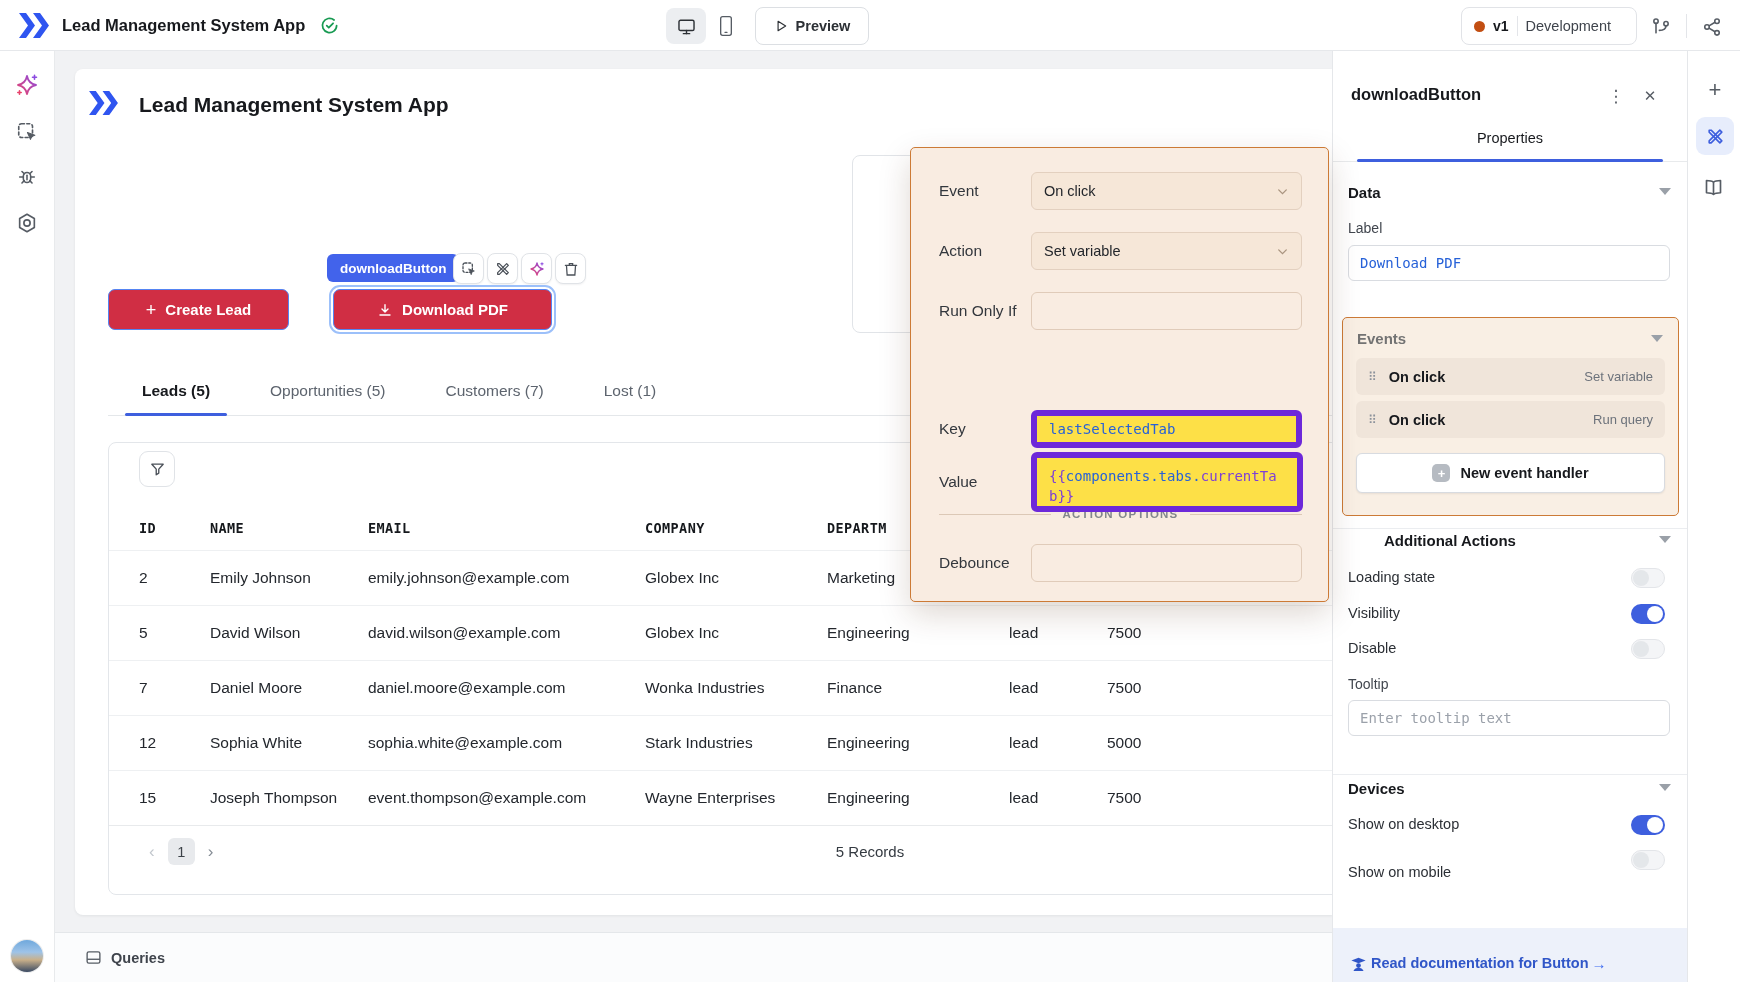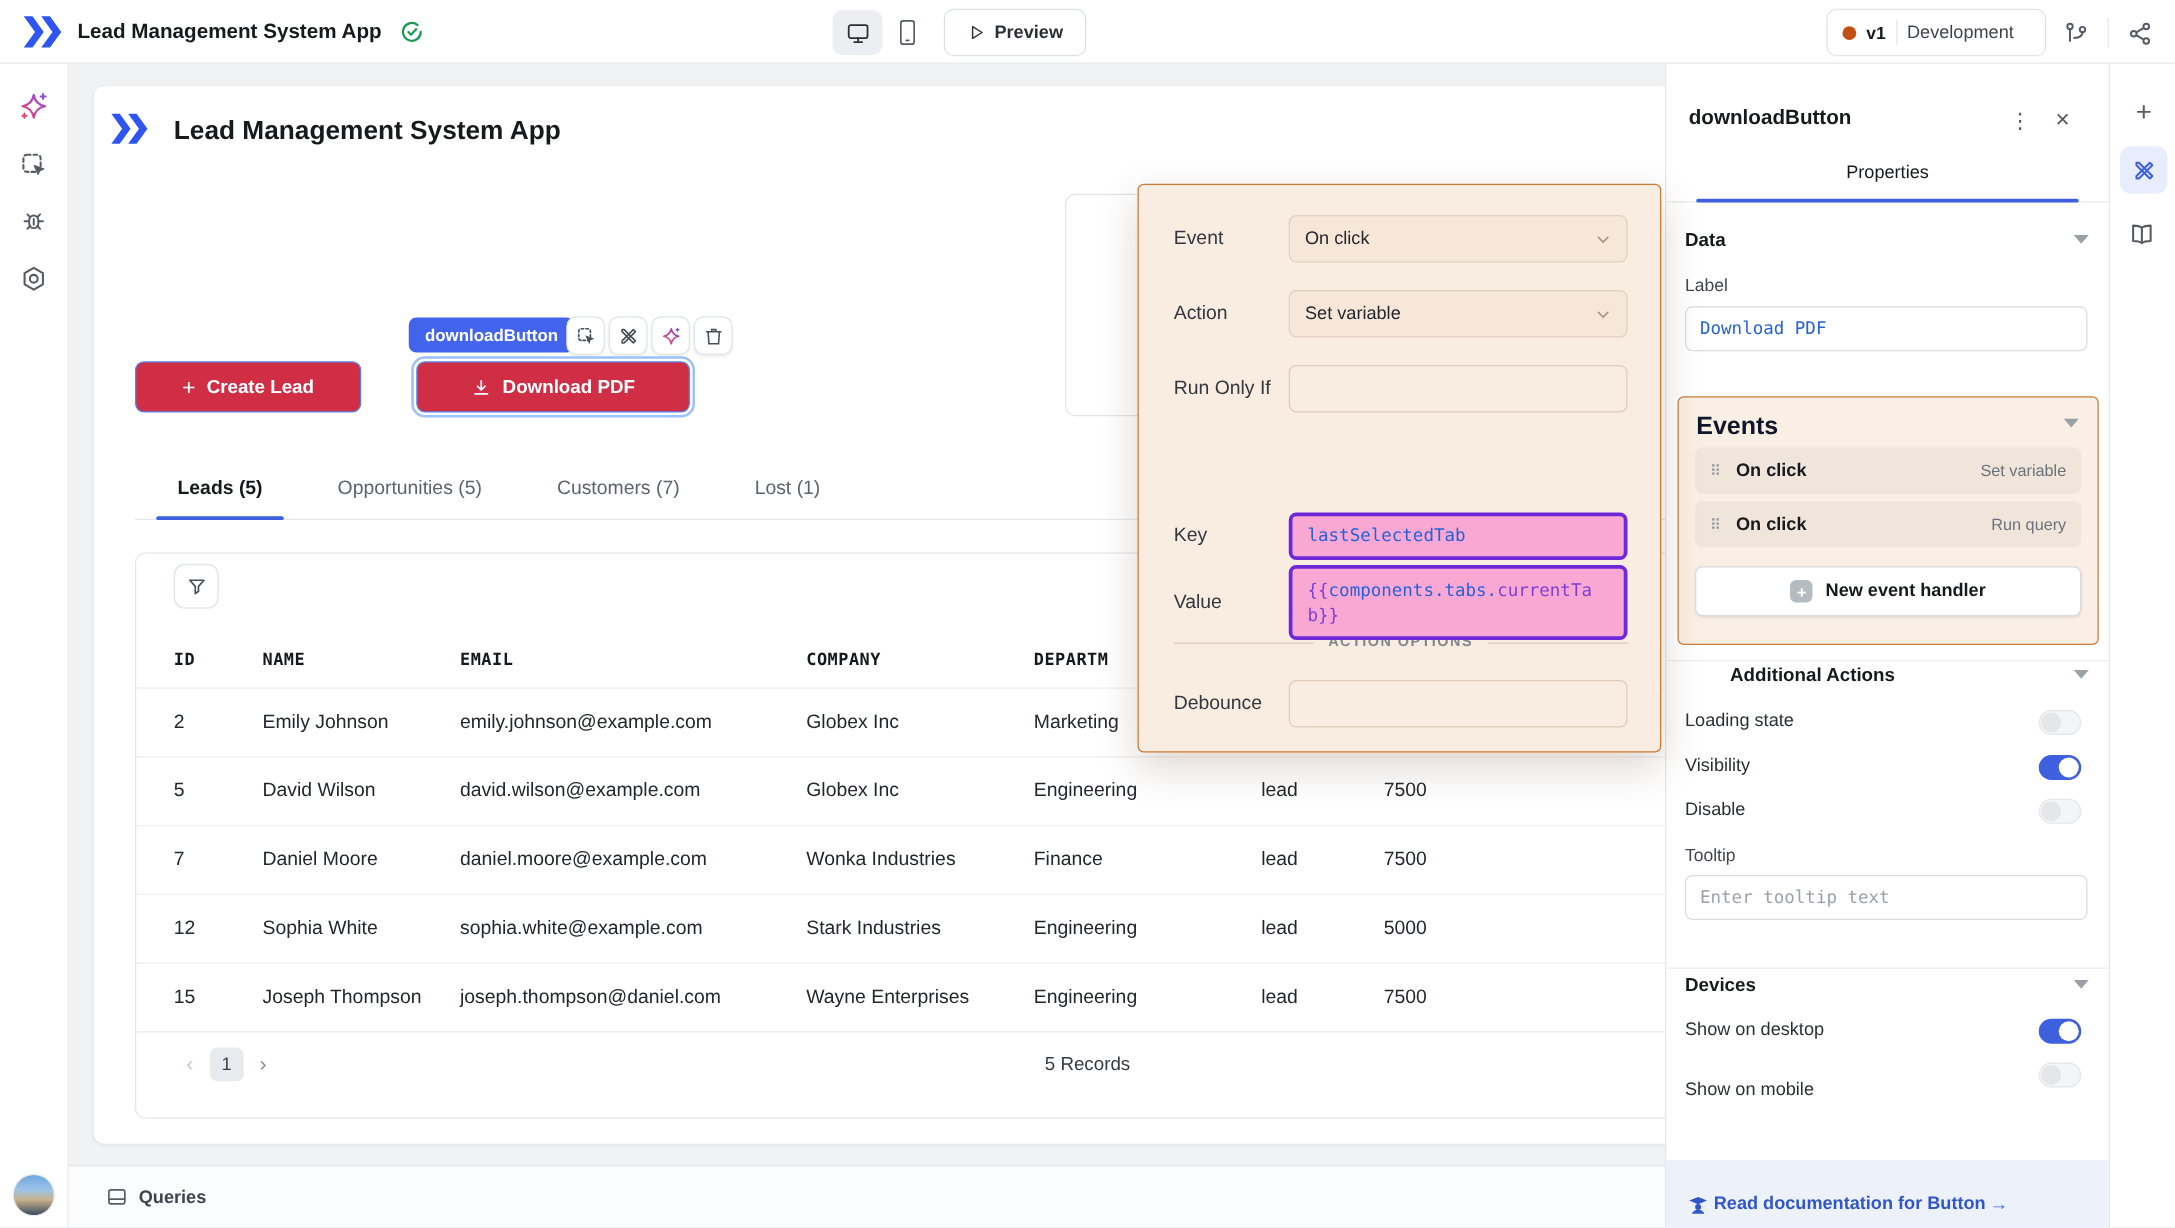--- a/index.html
+++ b/index.html
@@ -60,21 +60,21 @@
 
   .peek-card { position:absolute; left:852px; top:155px; width:70px; height:178px; background:#fff; border:1px solid #e1e4e8; border-radius:8px; z-index:10; }
 
   
   .popover { position:absolute; left:910px; top:147px; width:419px; height:455px; background:#f9ece1; border:1.5px solid #cc7a36; border-radius:5px; box-shadow:0 12px 32px rgba(70,35,0,.18); z-index:30; }
   .po-row { position:absolute; left:28px; width:363px; display:flex; align-items:center; }
   .po-label { width:92px; font-size:15.5px; color:#33373d; flex:none; }
   .po-ctrl { width:278px; height:38px; border-radius:6px; display:flex; align-items:center; padding:0 12px; }
   .po-select { background:#f6e7d8; border:1px solid #e3d0bf; justify-content:space-between; cursor:pointer; font-size:14.5px; color:#23262b; }
   .po-input { background:transparent; border:1px solid #e0cbb9; cursor:text; }
-  .po-code { background:#f9a8d4; border:3px solid #6d28d9; font-family:"DejaVu Sans Mono", monospace; font-size:14px; color:#2661d8; cursor:text; }
+  .po-code { background:#fde047; border:6px solid #6d28d9; font-family:"DejaVu Sans Mono", monospace; font-size:14px; color:#2661d8; cursor:text; }
   .po-code-multi { height:60px; align-items:flex-start; padding-top:8px; }
   .po-code-multi .code-wrap { width:236px; line-height:1.45; word-break:break-all; }
   .tok-p { color:#7d3fd6; }
   .tok-b { color:#2661d8; }
   .po-div { position:absolute; left:28px; top:360px; width:363px; display:flex; align-items:center; gap:12px; color:#82868d; font-size:11.5px; font-weight:700; letter-spacing:1.2px; }
   .po-div::before, .po-div::after { content:""; flex:1; height:1px; background:#dcc8b6; }
 
   
   .inspector { position:absolute; left:1332px; top:51px; width:355px; height:931px; background:#fff; border-left:1px solid #e5e7ea; z-index:20; }
   .ins-title { position:absolute; left:18px; top:34px; font-size:16.5px; font-weight:700; color:#17191d; }
@@ -85,21 +85,21 @@
   .ins-tab.active { color:#17191d; font-weight:400; }
   .ins-tab.active::after { content:""; position:absolute; left:24px; right:24px; bottom:-1px; height:3px; background:#3e5fde; border-radius:2px; }
   .sec-title { position:absolute; left:15px; font-size:15px; font-weight:700; color:#17191d; }
   .tri { position:absolute; left:326px; width:0; height:0; border-left:6px solid transparent; border-right:6px solid transparent; border-top:7px solid #9aa0a8; cursor:pointer; }
   .field-label { position:absolute; left:15px; font-size:14px; color:#41464e; }
   .ins-input { position:absolute; left:15px; width:322px; height:36px; border:1px solid #d9dce1; border-radius:6px; background:#fff; padding:0 11px; font-family:"DejaVu Sans Mono", monospace; font-size:14px; color:#2661d8; outline:none; }
   .ins-input::placeholder { color:#9ba1aa; }
   .hairline { position:absolute; left:0; width:100%; height:1px; background:#ebedf0; }
 
   .events-box { position:absolute; left:9px; top:266px; width:337px; height:199px; background:#f9efe4; border:1.5px solid #cc7a36; border-radius:5px; }
-  .ev-title { position:absolute; left:14px; top:12px; font-size:20px; font-weight:700; color:#0f172a; }
+  .ev-title { position:absolute; left:14px; top:12px; font-size:15px; font-weight:700; color:#737373; }
   .ev-tri { position:absolute; left:308px; top:17px; border-left:6px solid transparent; border-right:6px solid transparent; border-top:7px solid #9aa0a8; width:0; height:0; cursor:pointer; }
   .ev-row { position:absolute; left:13px; width:309px; height:37px; background:#f0e5da; border-radius:6px; display:flex; align-items:center; padding:0 12px; gap:12px; cursor:pointer; }
   .ev-drag { color:#8c929b; font-size:12px; cursor:grab; }
   .ev-name { font-size:14.5px; font-weight:700; color:#17191d; flex:1; }
   .ev-action { font-size:13px; color:#6c727b; }
   .ev-new { position:absolute; left:13px; top:135px; width:309px; height:40px; background:#fff; border:1px solid #d8dbe0; border-radius:6px; box-shadow:0 1px 2px rgba(20,24,31,.08); display:flex; align-items:center; justify-content:center; gap:10px; cursor:pointer; }
   .ev-plus { width:18px; height:18px; background:#b6bbc2; border-radius:5px; color:#fff; font-size:13px; font-weight:700; display:flex; align-items:center; justify-content:center; }
   .ev-new-label { font-size:14.5px; font-weight:700; color:#17191d; }
 
   .tog-row-label { position:absolute; left:15px; font-size:14.5px; color:#2b2f35; }
@@ -333,21 +333,21 @@
             <div class="tcell c-name">Sophia White</div>
             <div class="tcell c-email">sophia.white@example.com</div>
             <div class="tcell c-company">Stark Industries</div>
             <div class="tcell c-department">Engineering</div>
             <div class="tcell c-status">lead</div>
             <div class="tcell c-value">5000</div>
           </div>
           <div class="trow">
             <div class="tcell c-id">15</div>
             <div class="tcell c-name">Joseph Thompson</div>
-            <div class="tcell c-email">joseph.thompson@daniel.com</div>
+            <div class="tcell c-email">event.thompson@example.com</div>
             <div class="tcell c-company">Wayne Enterprises</div>
             <div class="tcell c-department">Engineering</div>
             <div class="tcell c-status">lead</div>
             <div class="tcell c-value">7500</div>
           </div>
         </div>
       <div class="tfoot">
         <div class="pag">
           <span class="pag-ch pag-prev">‹</span>
           <span class="pag-page">1</span>

